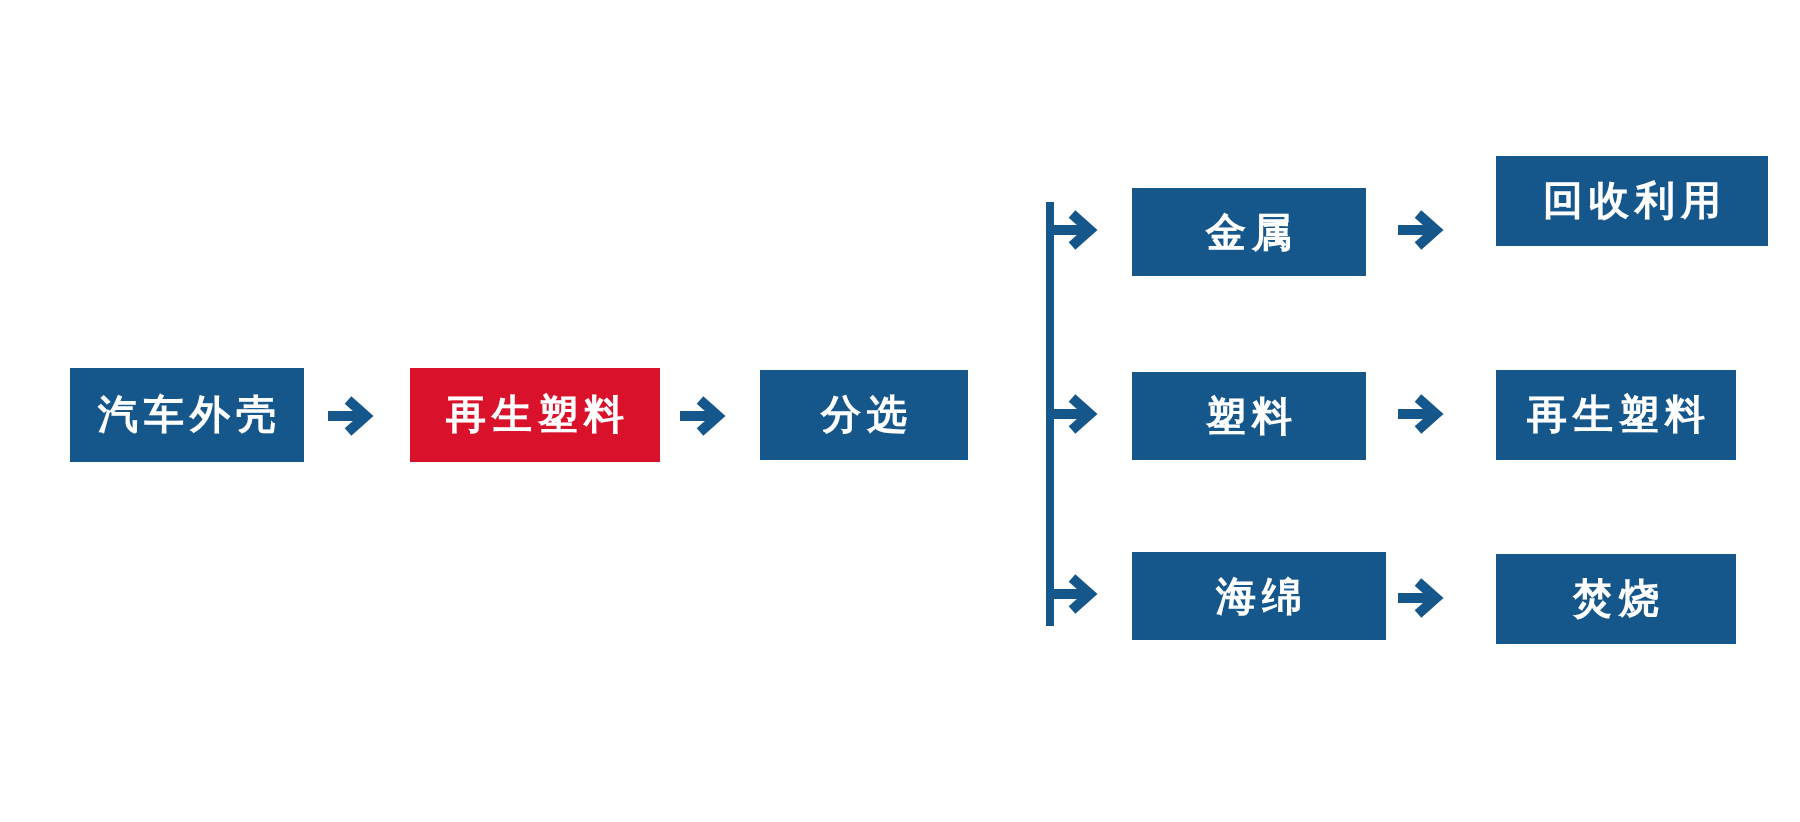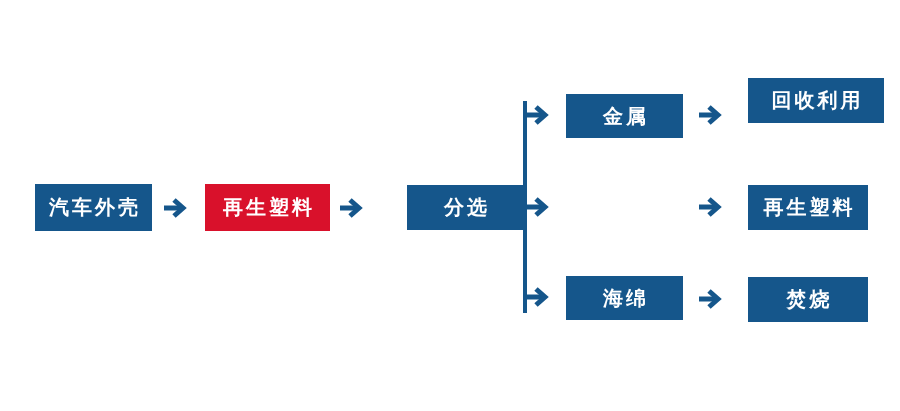--- a/index.html
+++ b/index.html
@@ -48,26 +48,26 @@
     left: 523px;
     top: 101px;
     width: 4px;
     height: 212px;
     background: var(--primary-blue, #15568B);
   }
 
   
   .n-car      { left: 35px;  top: 184px; width: 117px; height: 47px; }
   .n-crusher  { left: 205px; top: 184px; width: 125px; height: 47px; }
-  .n-sorting  { left: 407px; top: 185px; width: 117px; height: 45px; }
+  .n-sorting  { left: 380px; top: 185px; width: 104px; height: 45px; }
 
   
   .n-metal    { left: 566px; top: 94px;  width: 117px; height: 44px; }
   .n-plastic  { left: 566px; top: 186px; width: 117px; height: 44px; }
-  .n-sponge   { left: 566px; top: 276px; width: 117px; height: 44px; }
+  .n-sponge   { left: 566px; top: 276px; width: 127px; height: 44px; }
 
   
   .n-recycle  { left: 748px; top: 78px;  width: 136px; height: 45px; }
   .n-replas   { left: 748px; top: 185px; width: 120px; height: 45px; align-items: center; }
   .n-burn     { left: 748px; top: 277px; width: 120px; height: 45px; text-align: right; }
 
   
   .a-1 { left: 163px; top: 196px; }
   .a-2 { left: 339px; top: 196px; }
 
@@ -129,20 +129,23 @@
   <div class="arrow a-b3">
     <svg width="26" height="24" viewBox="0 0 26 24" aria-hidden="true">
       <line x1="1" y1="12" x2="19" y2="12"></line>
       <polyline points="11,4 20,12 11,20"></polyline>
     </svg>
   </div>
 
   <div class="node blue n-metal">
     <span>金属</span>
   </div>
+  <div class="node blue n-plastic">
+    <span>塑料</span>
+  </div>
   <div class="node blue n-sponge">
     <span>海绵</span>
   </div>
 
   <div class="arrow a-r1">
     <svg width="26" height="24" viewBox="0 0 26 24" aria-hidden="true">
       <line x1="1" y1="12" x2="19" y2="12"></line>
       <polyline points="11,4 20,12 11,20"></polyline>
     </svg>
   </div>

